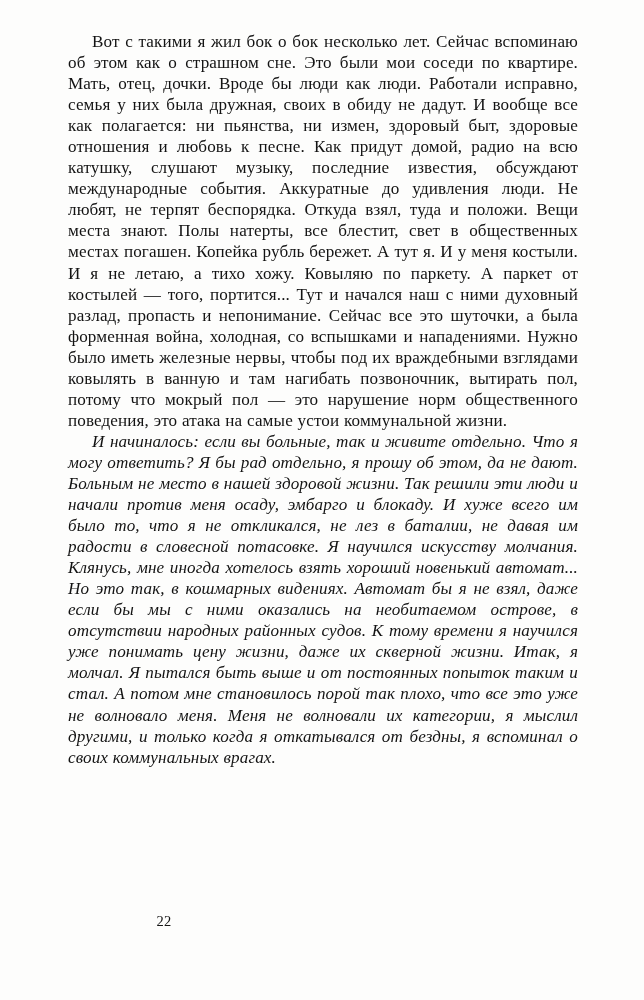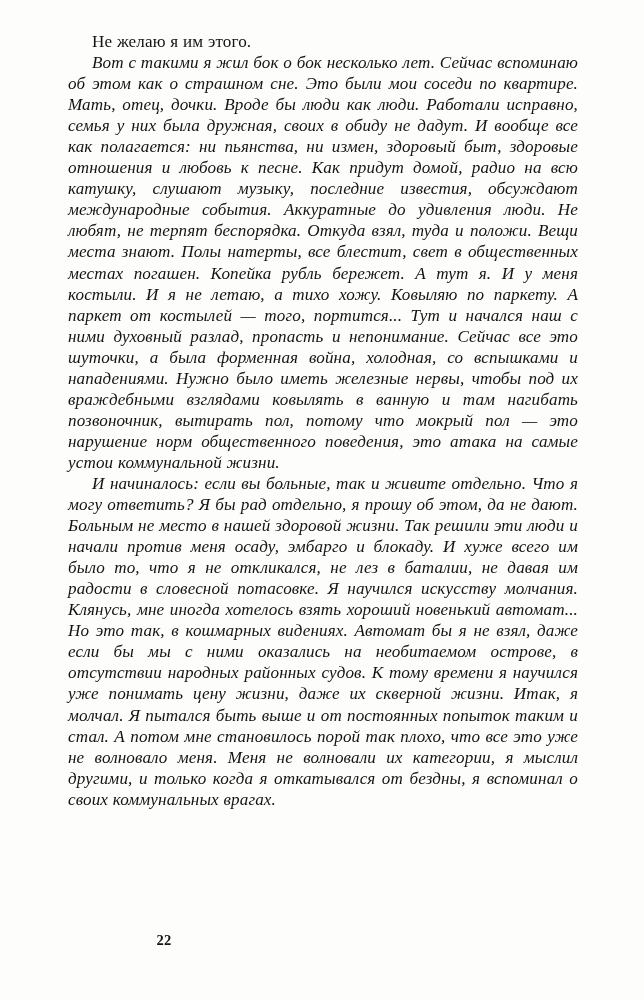--- a/index.html
+++ b/index.html
@@ -40,36 +40,35 @@
   }
 
   .para + .para {
     margin-top: 0;
     font-style: italic;
   }
 
   .page-number {
     position: absolute;
     left: 134px;
-    top: 932px;
+    top: 913px;
     width: 60px;
     text-align: center;
     font-family: "Liberation Serif", "DejaVu Serif", serif;
     font-size: 14.5px;
-    font-weight: bold;
+    font-weight: normal;
     color: #141414;
     letter-spacing: 0.3px;
   }
 </style>
 </head>
 <body>
 
 <div class="page">
 
   <div class="text-column">
-    <p class="para">Не желаю я им этого.</p>
     <p class="para">Вот с такими я жил бок о бок несколько лет. Сейчас вспоминаю об этом как о страшном сне. Это были мои соседи по квартире. Мать, отец, дочки. Вроде бы люди как люди. Работали исправно, семья у них была дружная, своих в обиду не дадут. И вообще все как полагается: ни пьянства, ни измен, здоровый быт, здоровые отношения и любовь к песне. Как придут домой, радио на всю катушку, слушают музыку, последние известия, обсуждают международные события. Аккуратные до удивления люди. Не любят, не терпят беспорядка. Откуда взял, туда и положи. Вещи места знают. Полы натерты, все блестит, свет в общественных местах погашен. Копейка рубль бережет. А тут я. И у меня костыли. И я не летаю, а тихо хожу. Ковыляю по паркету. А паркет от костылей — того, портится... Тут и начался наш с ними духовный разлад, пропасть и непонимание. Сейчас все это шуточки, а была форменная война, холодная, со вспышками и нападениями. Нужно было иметь железные нервы, чтобы под их враждебными взглядами ковылять в ванную и там нагибать позвоночник, вытирать пол, потому что мокрый пол — это нарушение норм общественного поведения, это атака на самые устои коммунальной жизни.</p>
     <p class="para">И начиналось: если вы больные, так и живите отдельно. Что я могу ответить? Я бы рад отдельно, я прошу об этом, да не дают. Больным не место в нашей здоровой жизни. Так решили эти люди и начали против меня осаду, эмбарго и блокаду. И хуже всего им было то, что я не откликался, не лез в баталии, не давая им радости в словесной потасовке. Я научился искусству молчания. Клянусь, мне иногда хотелось взять хороший новенький автомат... Но это так, в кошмарных видениях. Автомат бы я не взял, даже если бы мы с ними оказались на необитаемом острове, в отсутствии народных районных судов. К тому времени я научился уже понимать цену жизни, даже их скверной жизни. Итак, я молчал. Я пытался быть выше и от постоянных попыток таким и стал. А потом мне становилось порой так плохо, что все это уже не волновало меня. Меня не волновали их категории, я мыслил другими, и только когда я откатывался от бездны, я вспоминал о своих коммунальных врагах.</p>
   </div>
 
   <div class="page-number">22</div>
 
 </div>
 
 </body></html>

